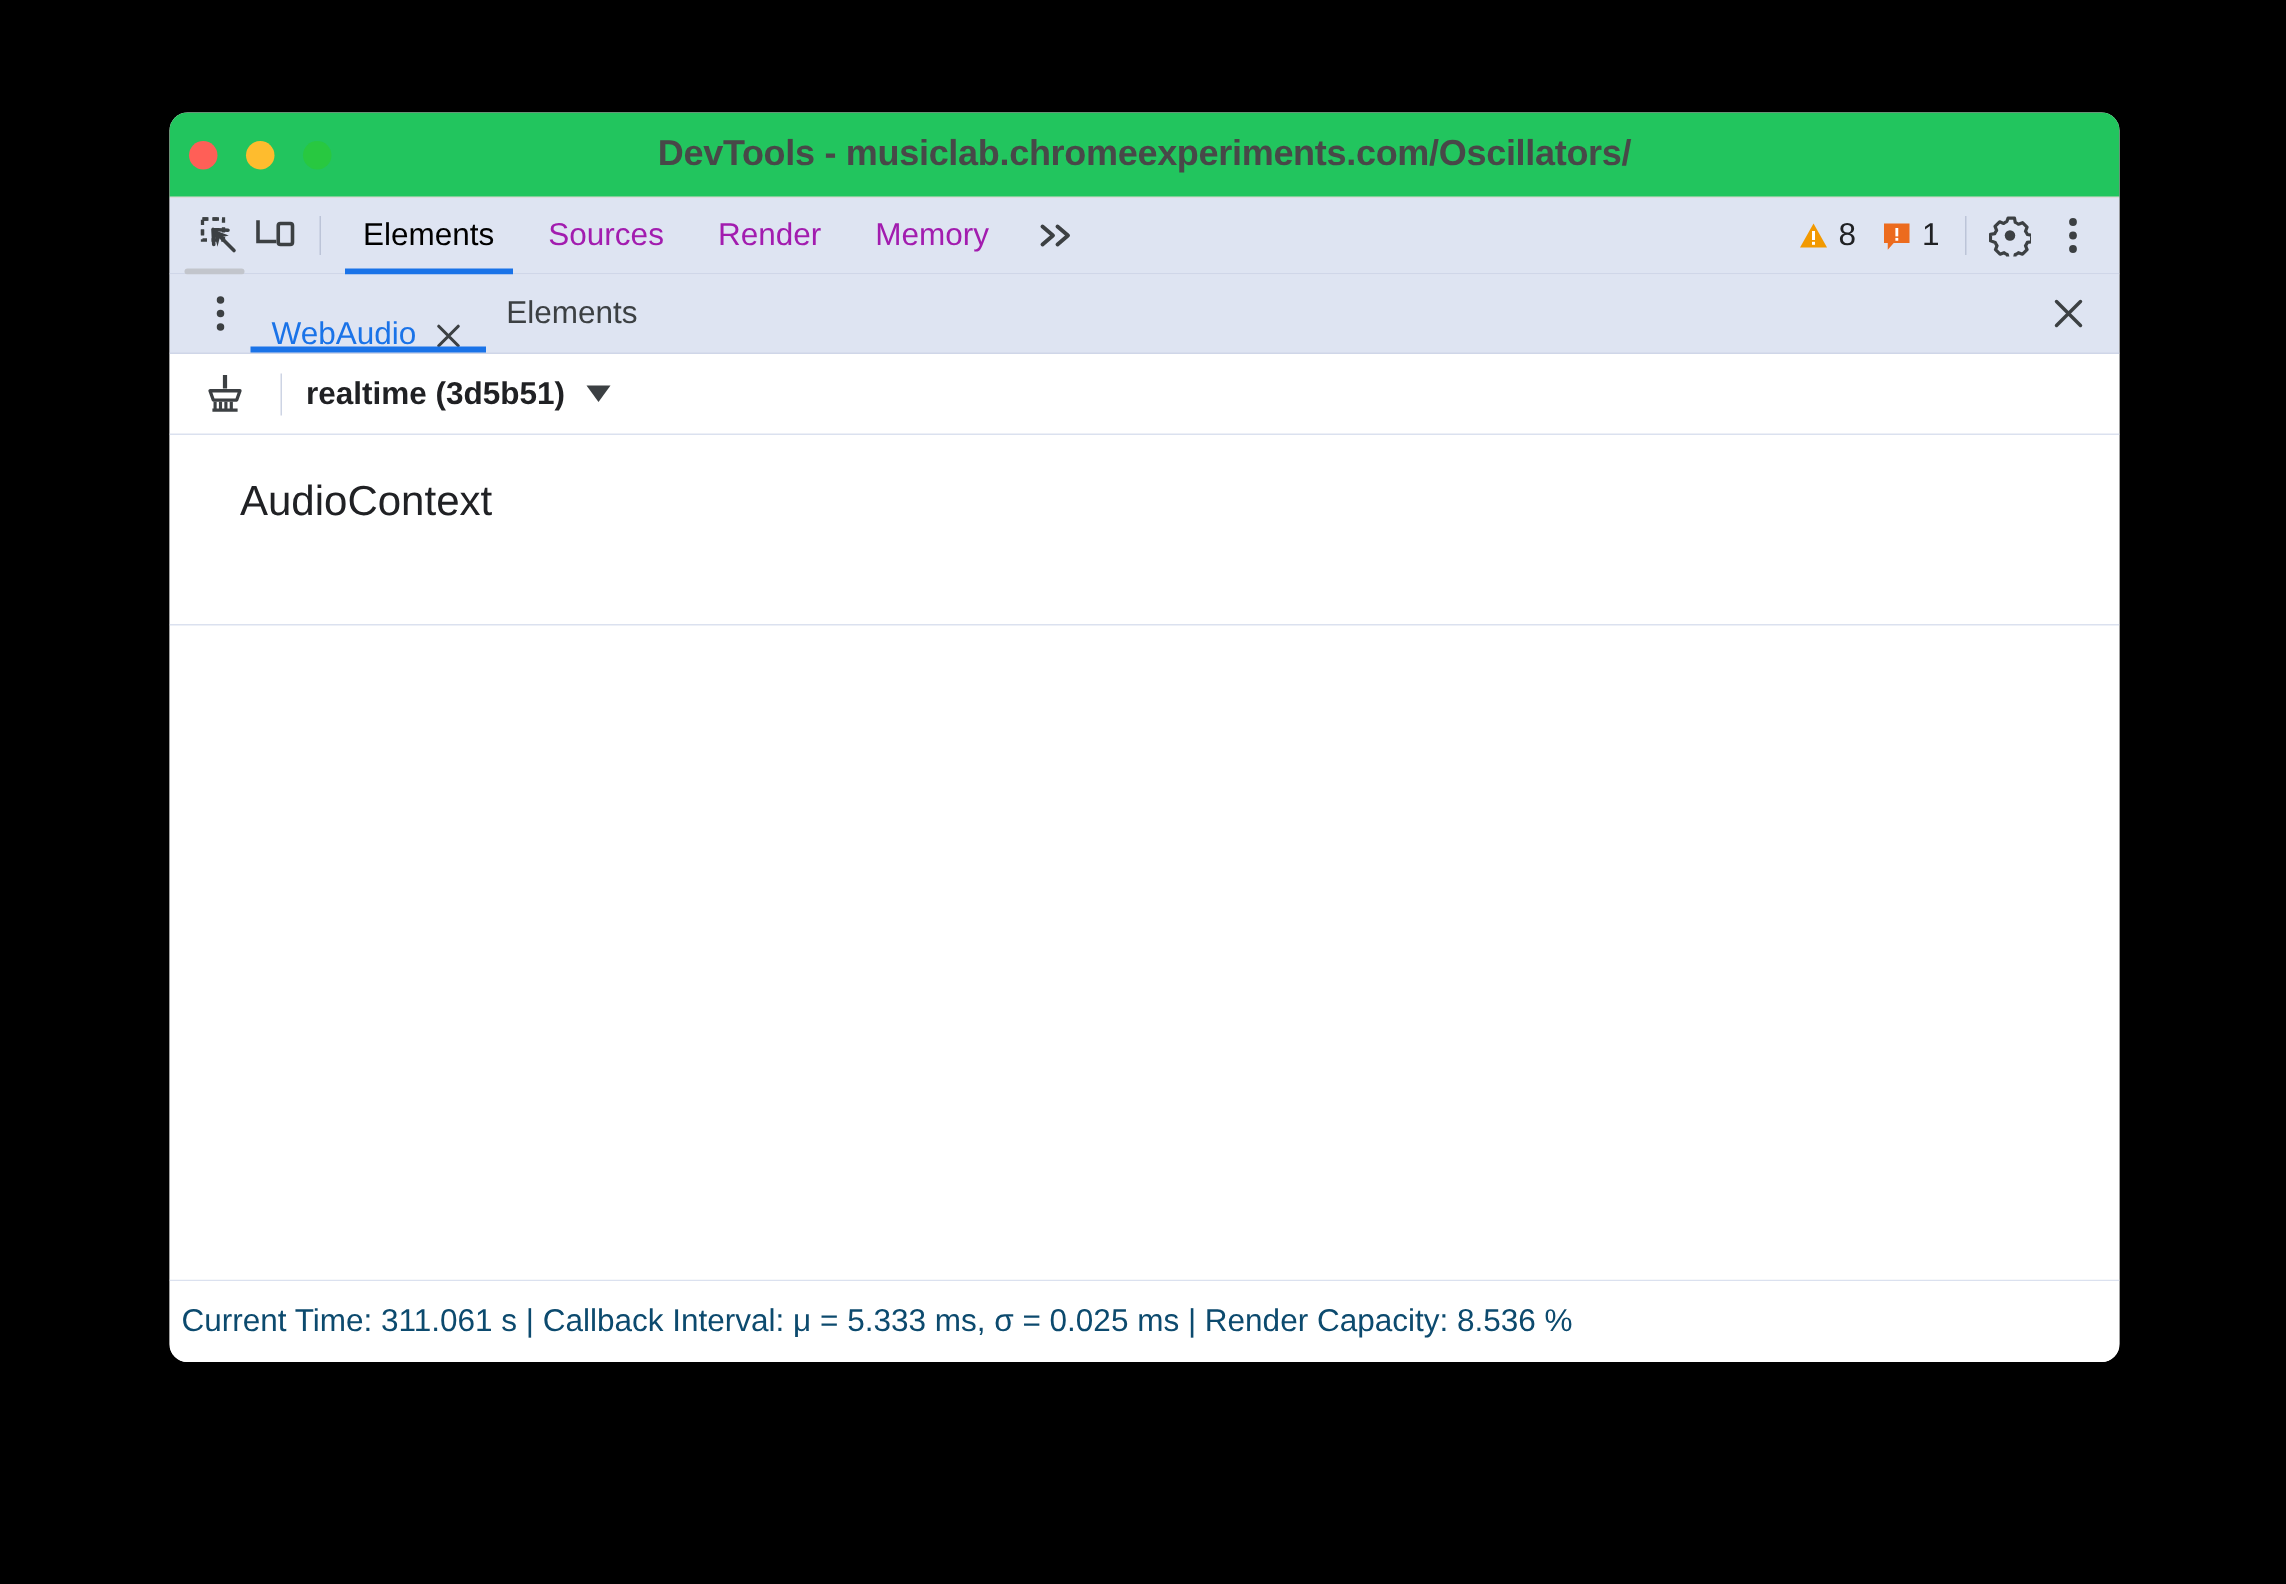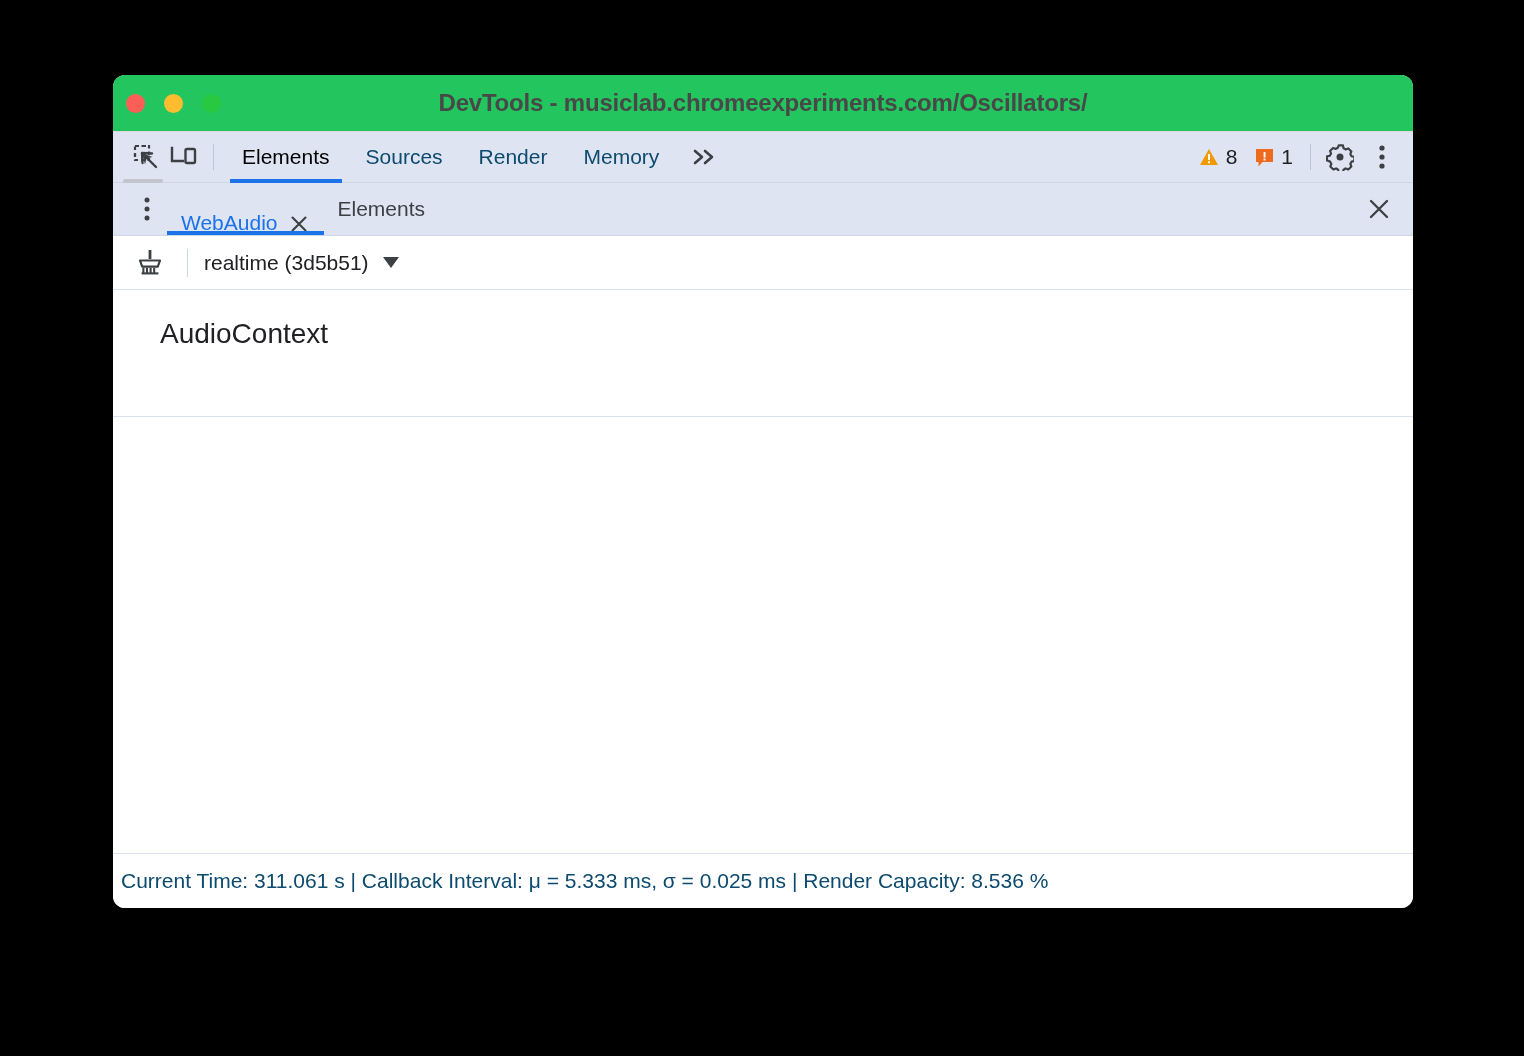--- a/index.html
+++ b/index.html
@@ -77,21 +77,21 @@
     background: #bcc4d8;
     margin: 0 10px;
     flex: 0 0 auto;
   }
   .panel-tabs { display: flex; align-items: stretch; height: 51px; }
   .panel-tab {
     position: relative;
     display: flex; align-items: center;
     padding: 0 18px;
     font-size: 21px;
-    color: #0c4a6e;
+    color: #a21caf;
     white-space: nowrap;
   }
   .panel-tab.active { color: #000000; }
   .panel-tab.active::after {
     content: "";
     position: absolute;
     left: 6px; right: 6px; bottom: 0;
     height: 4px;
     background: #1a73e8;
   }
@@ -182,20 +182,21 @@
   
   .sub-toolbar {
     position: relative;
     height: 54px;
     flex: 0 0 54px;
     background: #ffffff;
     display: flex;
     align-items: center;
     padding-left: 16px;
     border-bottom: 1px solid #dbe1ef;
+    font-weight: bold;
   }
   .clear-btn {
     width: 42px; height: 42px;
     display: flex; align-items: center; justify-content: center;
     color: #3c4043;
   }
   .sub-sep {
     width: 1px; height: 28px;
     background: #cdd4e4;
     margin: 0 16px;

